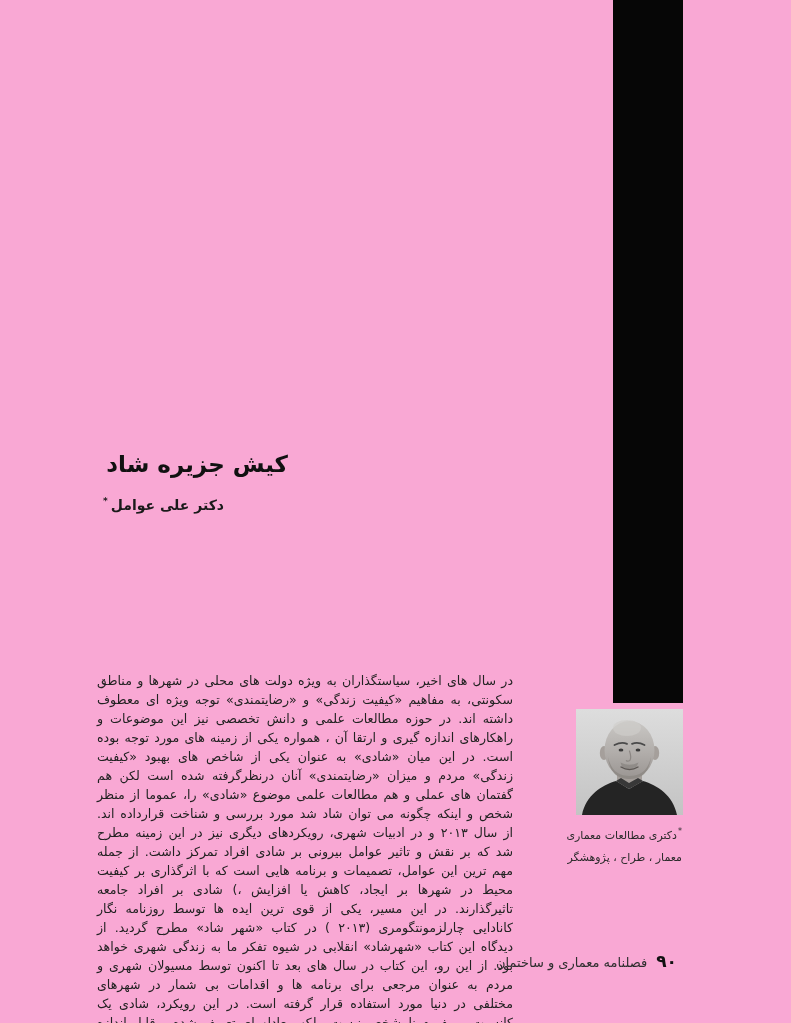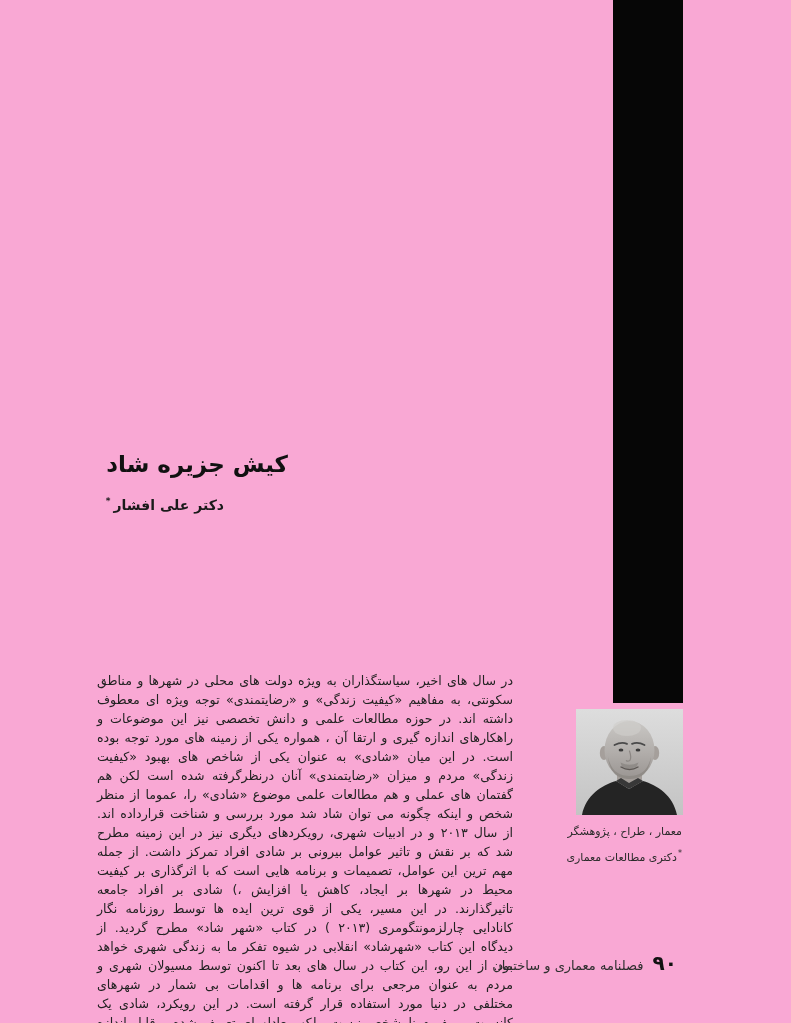--- a/index.html
+++ b/index.html
@@ -100,40 +100,40 @@
     position: absolute;
     right: 114px;
     top: 951px;
     direction: rtl;
     display: flex;
     align-items: baseline;
     gap: 9px;
     white-space: nowrap;
   }
   .footer .page-num {
-    font-size: 20px;
+    font-size: 17px;
     font-weight: bold;
     color: #111111;
   }
   .footer .journal {
     font-size: 13px;
     color: #2e2e2e;
   }
 </style>
 </head>
 <body>
 
 <div class="page">
 
   <div class="black-bar"></div>
 
   <h1 class="title">کیش جزیره شاد</h1>
 
   <div class="byline">
-    <span>دکتر علی افشار</span><sup>*</sup>
+    <span>دکتر علی عوامل</span><sup>*</sup>
   </div>
 
   <p class="body-text">در سال های اخیر، سیاستگذاران به ویژه دولت های محلی در شهرها و مناطق سکونتی، به مفاهیم «کیفیت زندگی» و «رضایتمندی» توجه ویژه ای معطوف داشته اند. در حوزه مطالعات علمی و دانش تخصصی نیز این موضوعات و راهکارهای اندازه گیری و ارتقا آن ، همواره یکی از زمینه های مورد توجه بوده است. در این میان «شادی» به عنوان یکی از شاخص های بهبود «کیفیت زندگی» مردم و میزان «رضایتمندی» آنان درنظرگرفته شده است لکن هم گفتمان های عملی و هم مطالعات علمی موضوع «شادی» را، عموما از منظر شخص و اینکه چگونه می توان شاد شد مورد بررسی و شناخت قرارداده اند. از سال ۲۰۱۳ و در ادبیات شهری، رویکردهای دیگری نیز در این زمینه مطرح شد که بر نقش و تاثیر عوامل بیرونی بر شادی افراد تمرکز داشت. از جمله مهم ترین این عوامل، تصمیمات و برنامه هایی است که با اثرگذاری بر کیفیت محیط در شهرها بر ایجاد، کاهش یا افزایش ،) شادی بر افراد جامعه تاثیرگذارند. در این مسیر، یکی از قوی ترین ایده ها توسط روزنامه نگار کانادایی چارلزمونتگومری (۲۰۱۳ ) در کتاب «شهر شاد» مطرح گردید. از دیدگاه این کتاب «شهرشاد» انقلابی در شیوه تفکر ما به زندگی شهری خواهد بود. از این رو، این کتاب در سال های بعد تا اکنون توسط مسیولان شهری و مردم به عنوان مرجعی برای برنامه ها و اقدامات بی شمار در شهرهای مختلفی در دنیا مورد استفاده قرار گرفته است. در این رویکرد، شادی یک کانسپت و مفهوم نامشخص نیست، بلکه معادله ای تعریف شده و قابل اندازه گیری است که مستقیما تحت تاثیر محیط ساخته شده ی پیرامون انسان است.</p>
 
   <div class="photo">
     <svg viewBox="0 0 107 106" preserveAspectRatio="none">
       <defs>
         <linearGradient id="pbg" x1="0" y1="0" x2="0" y2="1">
           <stop offset="0" stop-color="#dddddd"></stop>
           <stop offset="1" stop-color="#c3c3c3"></stop>
@@ -157,22 +157,22 @@
       <path d="M56 34.8 q6 -2.3 12.5 1.2" stroke="#4a4a4a" stroke-width="1.8" fill="none" stroke-linecap="round"></path>
       <ellipse cx="45" cy="41" rx="2.4" ry="1.5" fill="#3a3a3a"></ellipse>
       <ellipse cx="62" cy="41" rx="2.4" ry="1.5" fill="#3a3a3a"></ellipse>
       <path d="M53.5 42 q2.2 6.5 0.3 9.5 q-2 1.2 -3.4 0.2" stroke="#8b8683" stroke-width="1.2" fill="none" stroke-linecap="round"></path>
       <path d="M44.5 53.5 q9 4.5 18 0 l-2 4.2 q-7.5 3 -14.5 0 Z" fill="#7a7571" opacity="0.5"></path>
       <path d="M45 58 q8.5 5 17 0" stroke="#5c5754" stroke-width="1.4" fill="none" stroke-linecap="round"></path>
     </svg>
   </div>
 
   <div class="caption">
+    <div><sup>*</sup><span>دکتری مطالعات معماری</span></div>
     <div>معمار ، طراح ، پژوهشگر</div>
-    <div><sup>*</sup><span>دکتری مطالعات معماری</span></div>
   </div>
 
   <div class="footer">
     <span class="page-num">۹۰</span>
     <span class="journal">فصلنامه معماری و ساختمان</span>
   </div>
 
 </div>
 
 </body></html>

